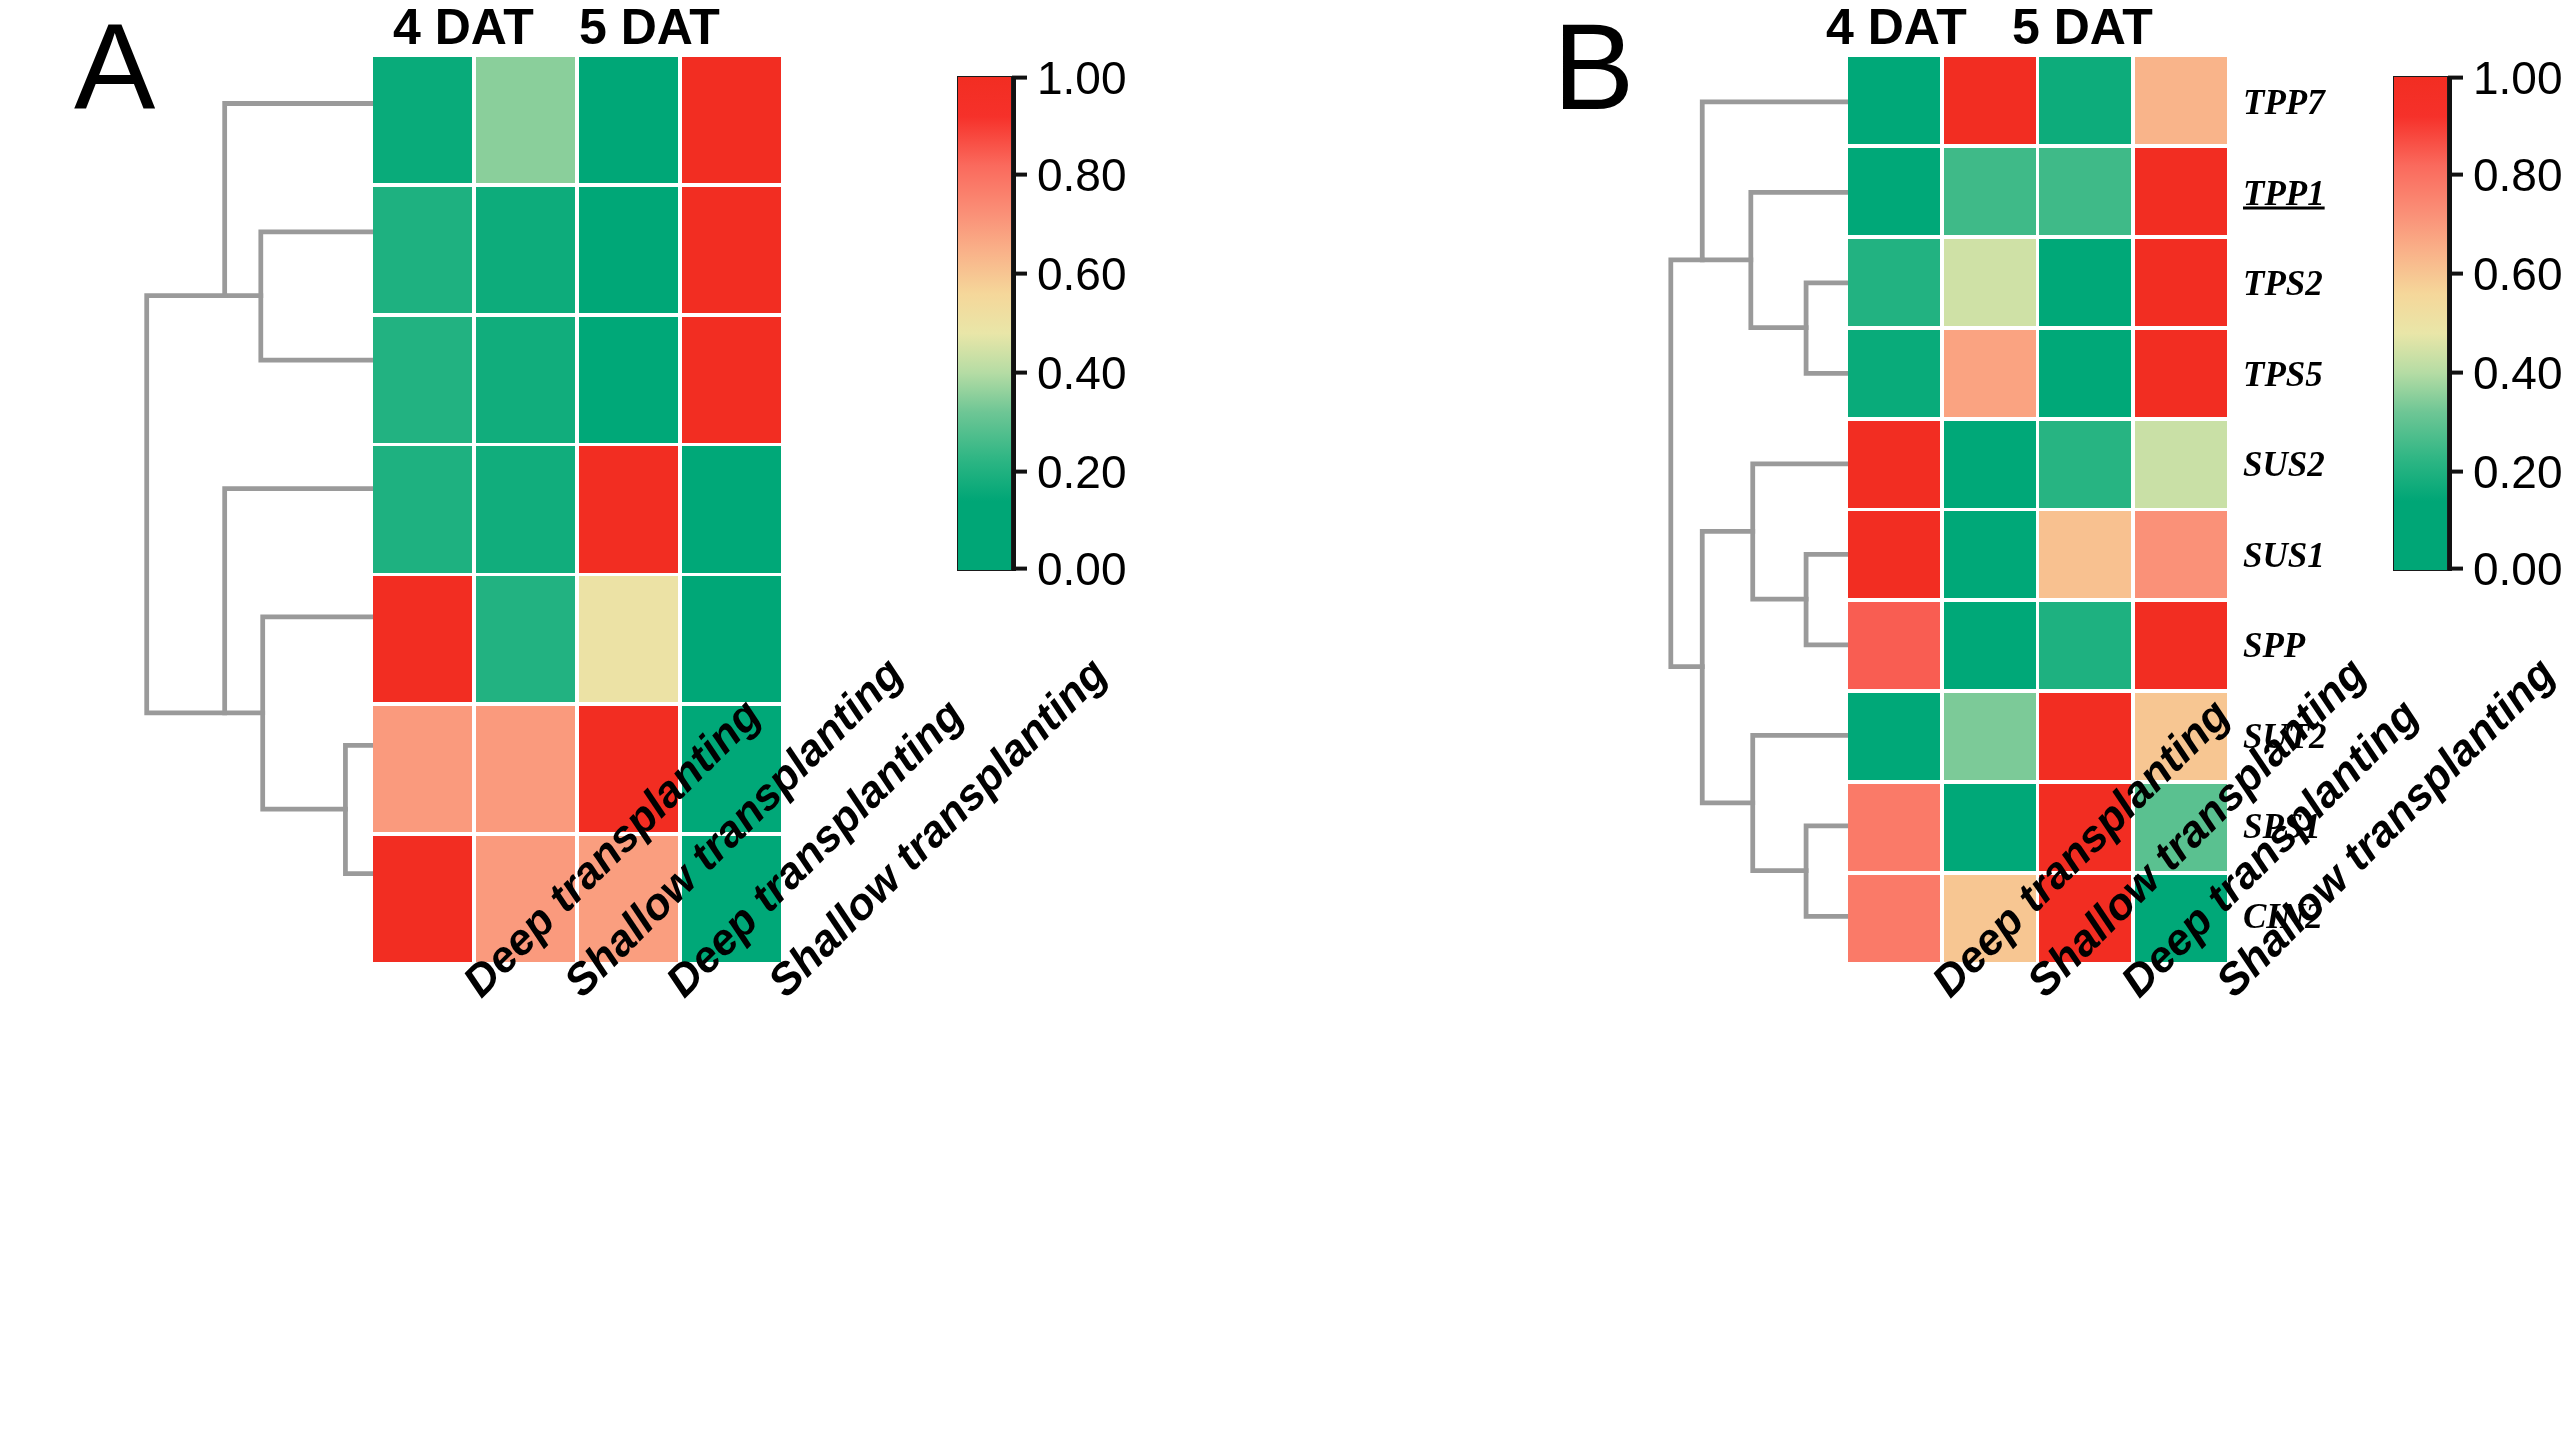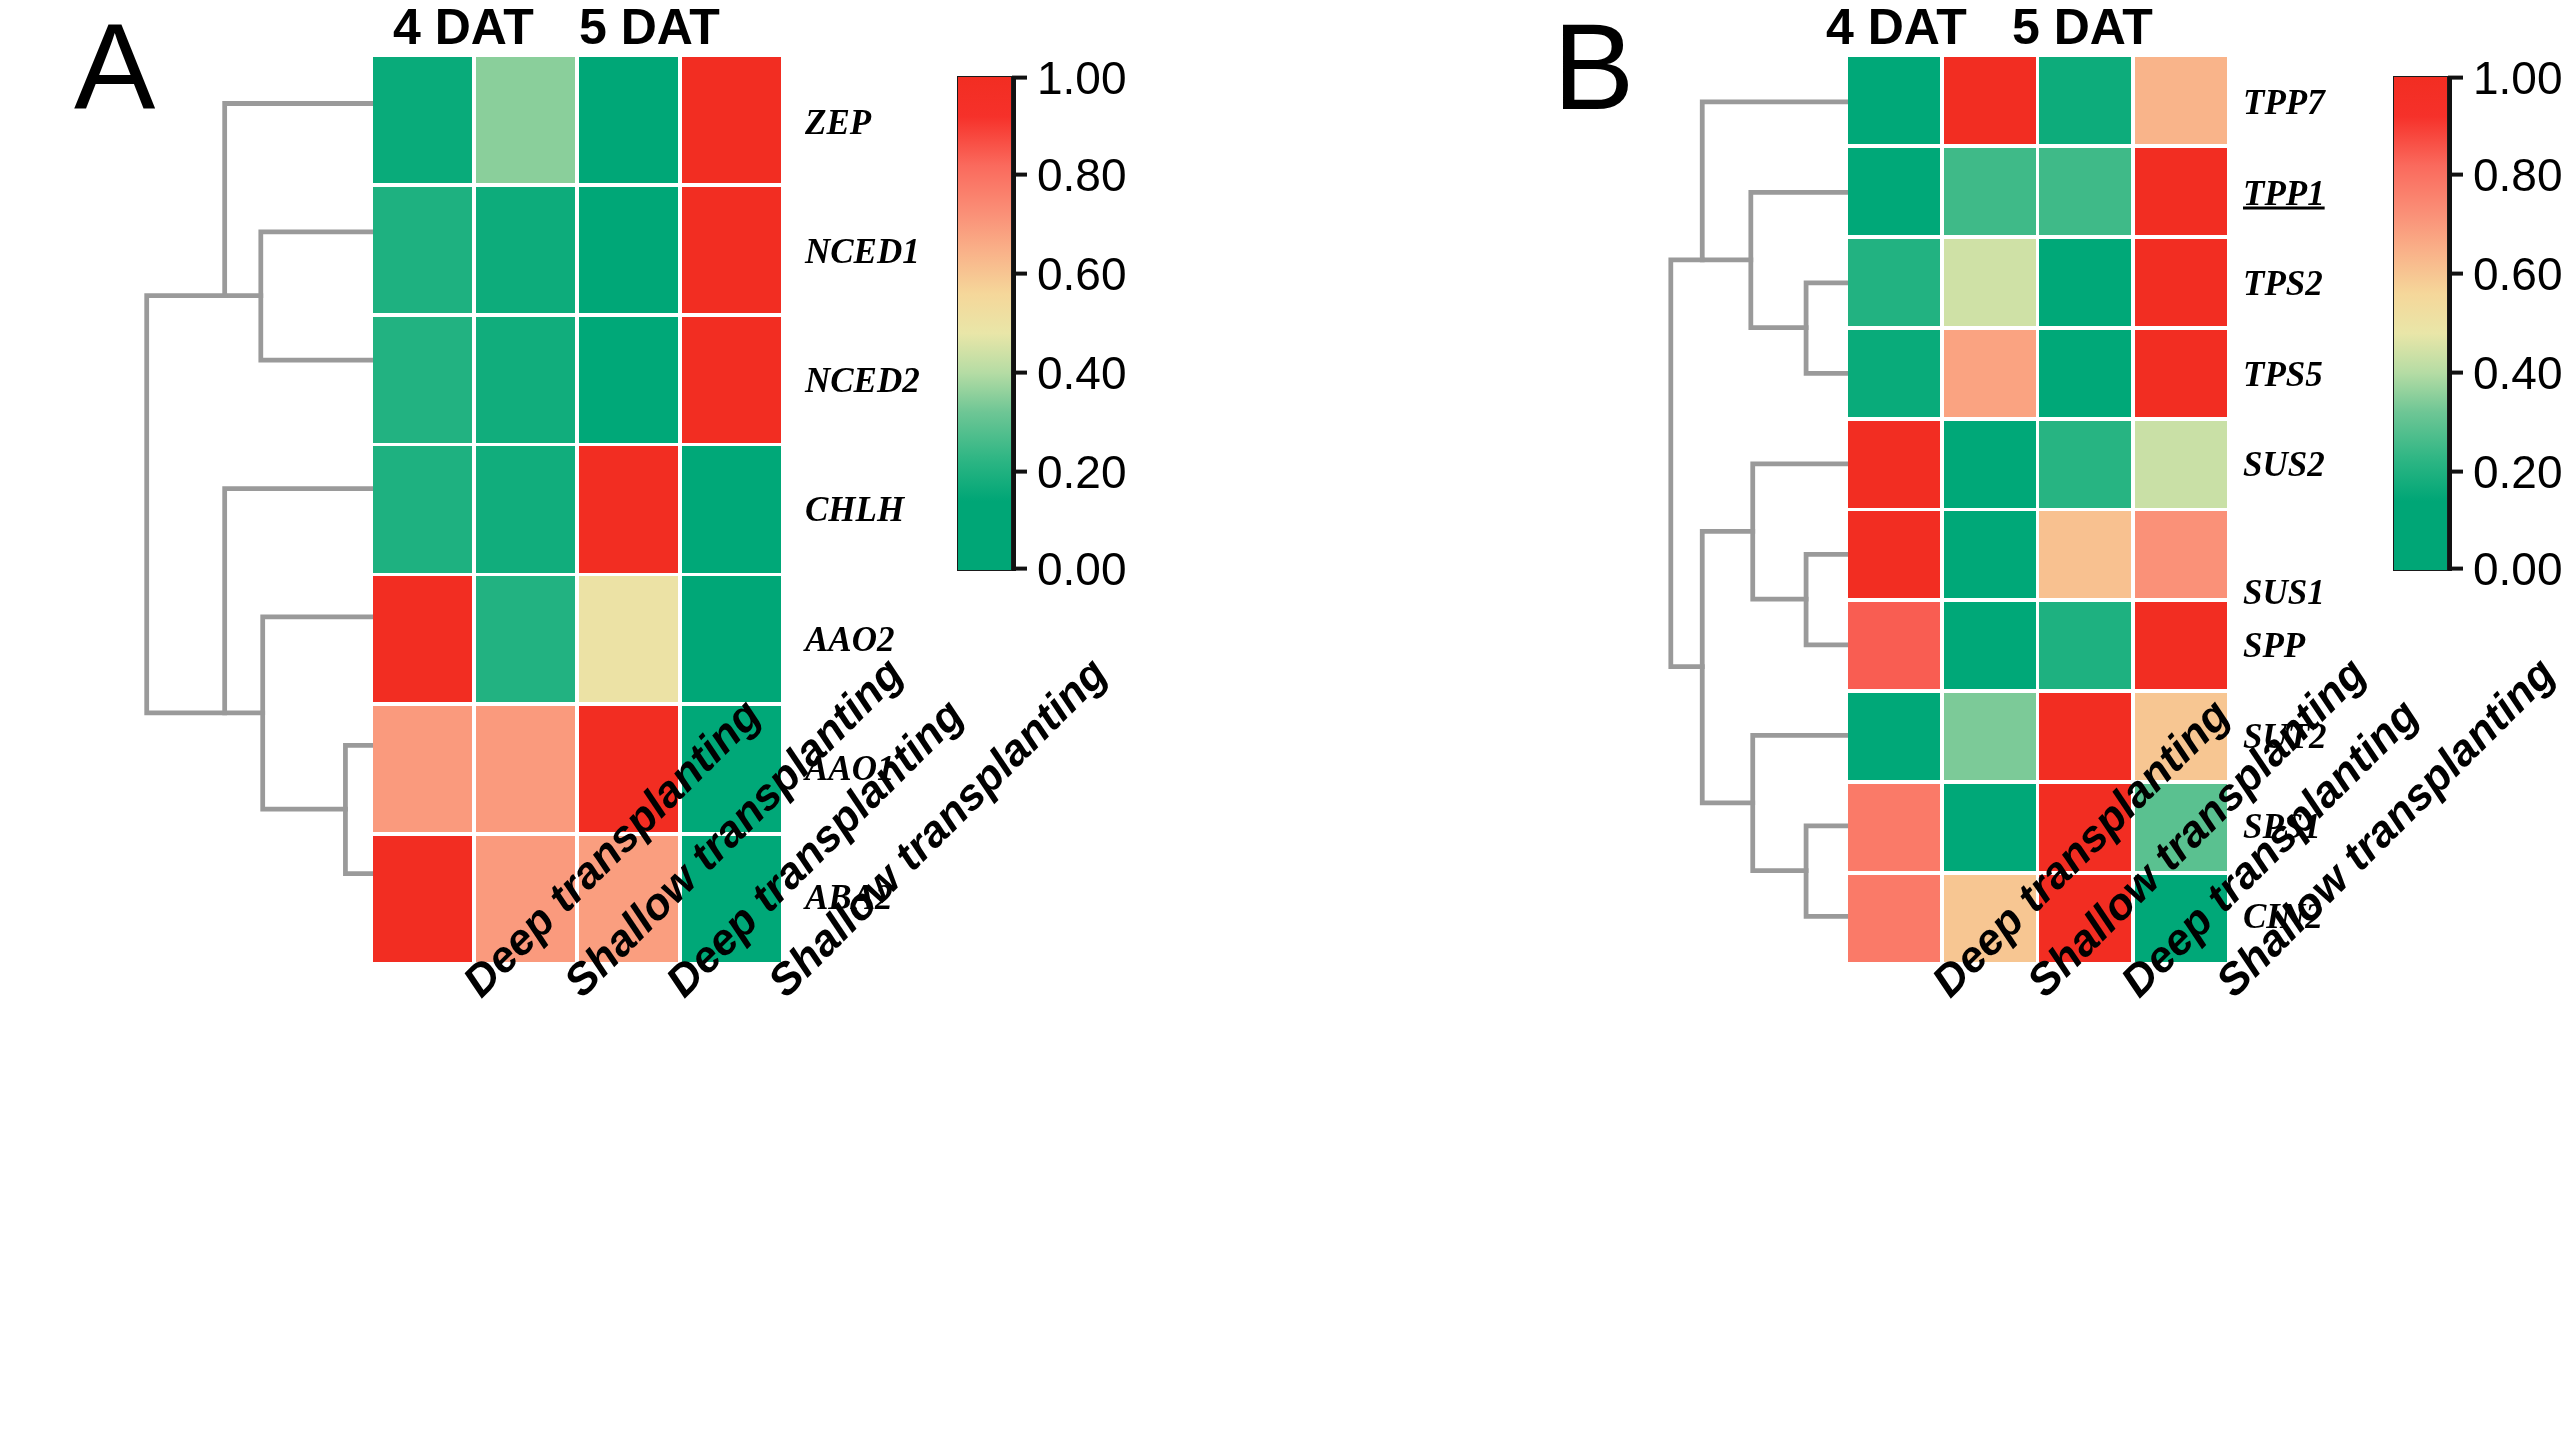--- a/index.html
+++ b/index.html
@@ -195,29 +195,20 @@
         <div class="hm-cell" style="background: rgb(250, 154, 125);"></div>
         <div class="hm-cell" style="background: rgb(250, 154, 125);"></div>
         <div class="hm-cell" style="background: rgb(242, 45, 34);"></div>
         <div class="hm-cell" style="background: rgb(0, 168, 120);"></div>
         <div class="hm-cell" style="background: rgb(242, 45, 34);"></div>
         <div class="hm-cell" style="background: rgb(250, 154, 125);"></div>
         <div class="hm-cell" style="background: rgb(250, 158, 127);"></div>
         <div class="hm-cell" style="background: rgb(0, 168, 120);"></div>
       </div>
 
-    <div class="row-labels" id="rl-a" style="left:805px; top:57px; width:286px; height:905px;">
-        <div class="row-label" style="top: 65px; left: 0px;">ZEP</div>
-        <div class="row-label" style="top: 194px; left: 0px;">NCED1</div>
-        <div class="row-label" style="top: 323px; left: 0px;">NCED2</div>
-        <div class="row-label" style="top: 452px; left: 0px;">CHLH</div>
-        <div class="row-label" style="top: 582px; left: 0px;">AAO2</div>
-        <div class="row-label" style="top: 711px; left: 0px;">AAO1</div>
-        <div class="row-label" style="top: 840px; left: 0px;">ABA2</div>
-      </div>
 
     <div class="xlabels" id="xl-a" style="left:373px; top:973px; width:667px; height:457px;">
         <div class="xlabel" style="left: 82px; top: 0px;">Deep transplanting</div>
         <div class="xlabel" style="left: 183px; top: 0px;">Shallow transplanting</div>
         <div class="xlabel" style="left: 285px; top: 0px;">Deep transplanting</div>
         <div class="xlabel" style="left: 387px; top: 0px;">Shallow transplanting</div>
       </div>
 
     <div class="cbar" id="cb-a" style="left:957px; top:76px; width:267px; height:495px;">
       <div class="cbar-gradient" style="height:495px;"></div>
@@ -313,21 +304,21 @@
         <div class="hm-cell" style="background: rgb(242, 45, 34);"></div>
         <div class="hm-cell" style="background: rgb(0, 168, 120);"></div>
       </div>
 
     <div class="row-labels" id="rl-b" style="left:955px; top:57px; width:267px; height:905px;">
         <div class="row-label" style="top: 45px; left: 0px;">TPP7</div>
         <div class="row-label" style="top: 136px; left: 0px; text-decoration: underline;">TPP1</div>
         <div class="row-label" style="top: 226px; left: 0px;">TPS2</div>
         <div class="row-label" style="top: 317px; left: 0px;">TPS5</div>
         <div class="row-label" style="top: 407px; left: 0px;">SUS2</div>
-        <div class="row-label" style="top: 498px; left: 0px; margin-top: 37px;">SUS1</div>
+        <div class="row-label" style="top: 498px; left: 0px;">SUS1</div>
         <div class="row-label" style="top: 588px; left: 0px;">SPP</div>
         <div class="row-label" style="top: 679px; left: 0px;">SUT2</div>
         <div class="row-label" style="top: 769px; left: 0px;">SPS1</div>
         <div class="row-label" style="top: 859px; left: 0px;">CIN2</div>
       </div>
 
     <div class="xlabels" id="xl-b" style="left:560px; top:973px; width:667px; height:457px;">
         <div class="xlabel" style="left: 76px; top: 0px;">Deep transplanting</div>
         <div class="xlabel" style="left: 171px; top: 0px;">Shallow transplanting</div>
         <div class="xlabel" style="left: 265px; top: 0px;">Deep transplanting</div>

